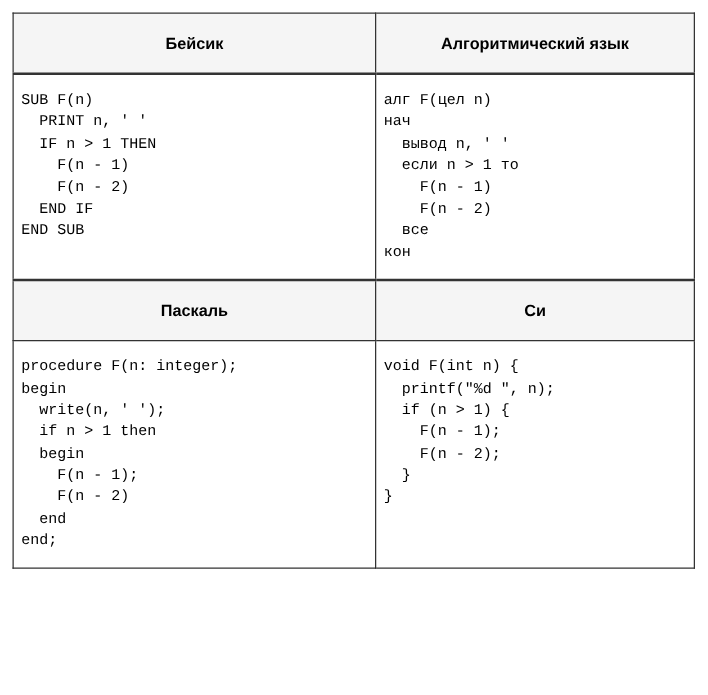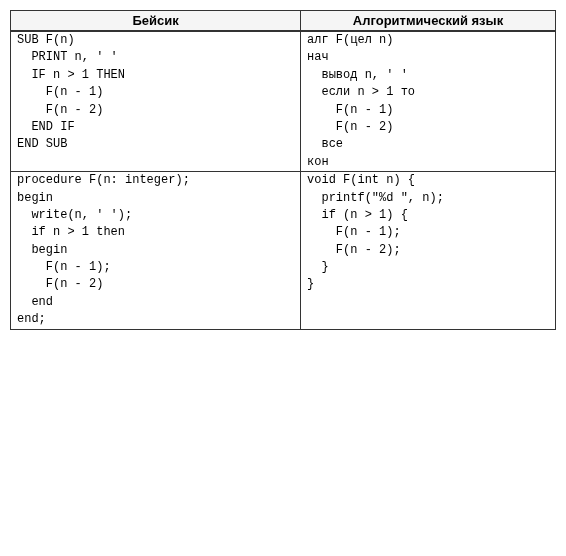--- a/index.html
+++ b/index.html
@@ -12,31 +12,31 @@
       align-items: flex-start;
       padding: 10px;
     }
     .main-table {
       border-collapse: collapse;
       width: 546px;
       border: 1px solid #333;
     }
     .main-table td, .main-table th {
       border: 1px solid #333;
-      padding: 0 6px;
+      padding: 12px 6px;
       vertical-align: top;
     }
     .main-table th {
       text-align: center;
       font-family: Arial, sans-serif;
       font-size: 13px;
       font-weight: bold;
       background: #f5f5f5;
       border: 1px solid #333;
-      padding: 2px 6px;
+      padding: 16px 6px;
     }
     .code-cell {
       font-family: 'Courier New', Courier, monospace;
       font-size: 12px;
       white-space: pre;
       line-height: 1.45;
       vertical-align: top;
     }
     .header-row th {
       border-bottom: 2px solid #333;
@@ -67,20 +67,24 @@
 END SUB</td>
       <td class="code-cell">алг F(цел n)
 нач
   вывод n, ' '
   если n &gt; 1 то
     F(n - 1)
     F(n - 2)
   все
 кон</td>
     </tr>
+    <tr class="section-header">
+      <th>Паскаль</th>
+      <th>Си</th>
+    </tr>
     <tr>
       <td class="code-cell">procedure F(n: integer);
 begin
   write(n, ' ');
   if n &gt; 1 then
   begin
     F(n - 1);
     F(n - 2)
   end
 end;</td>

